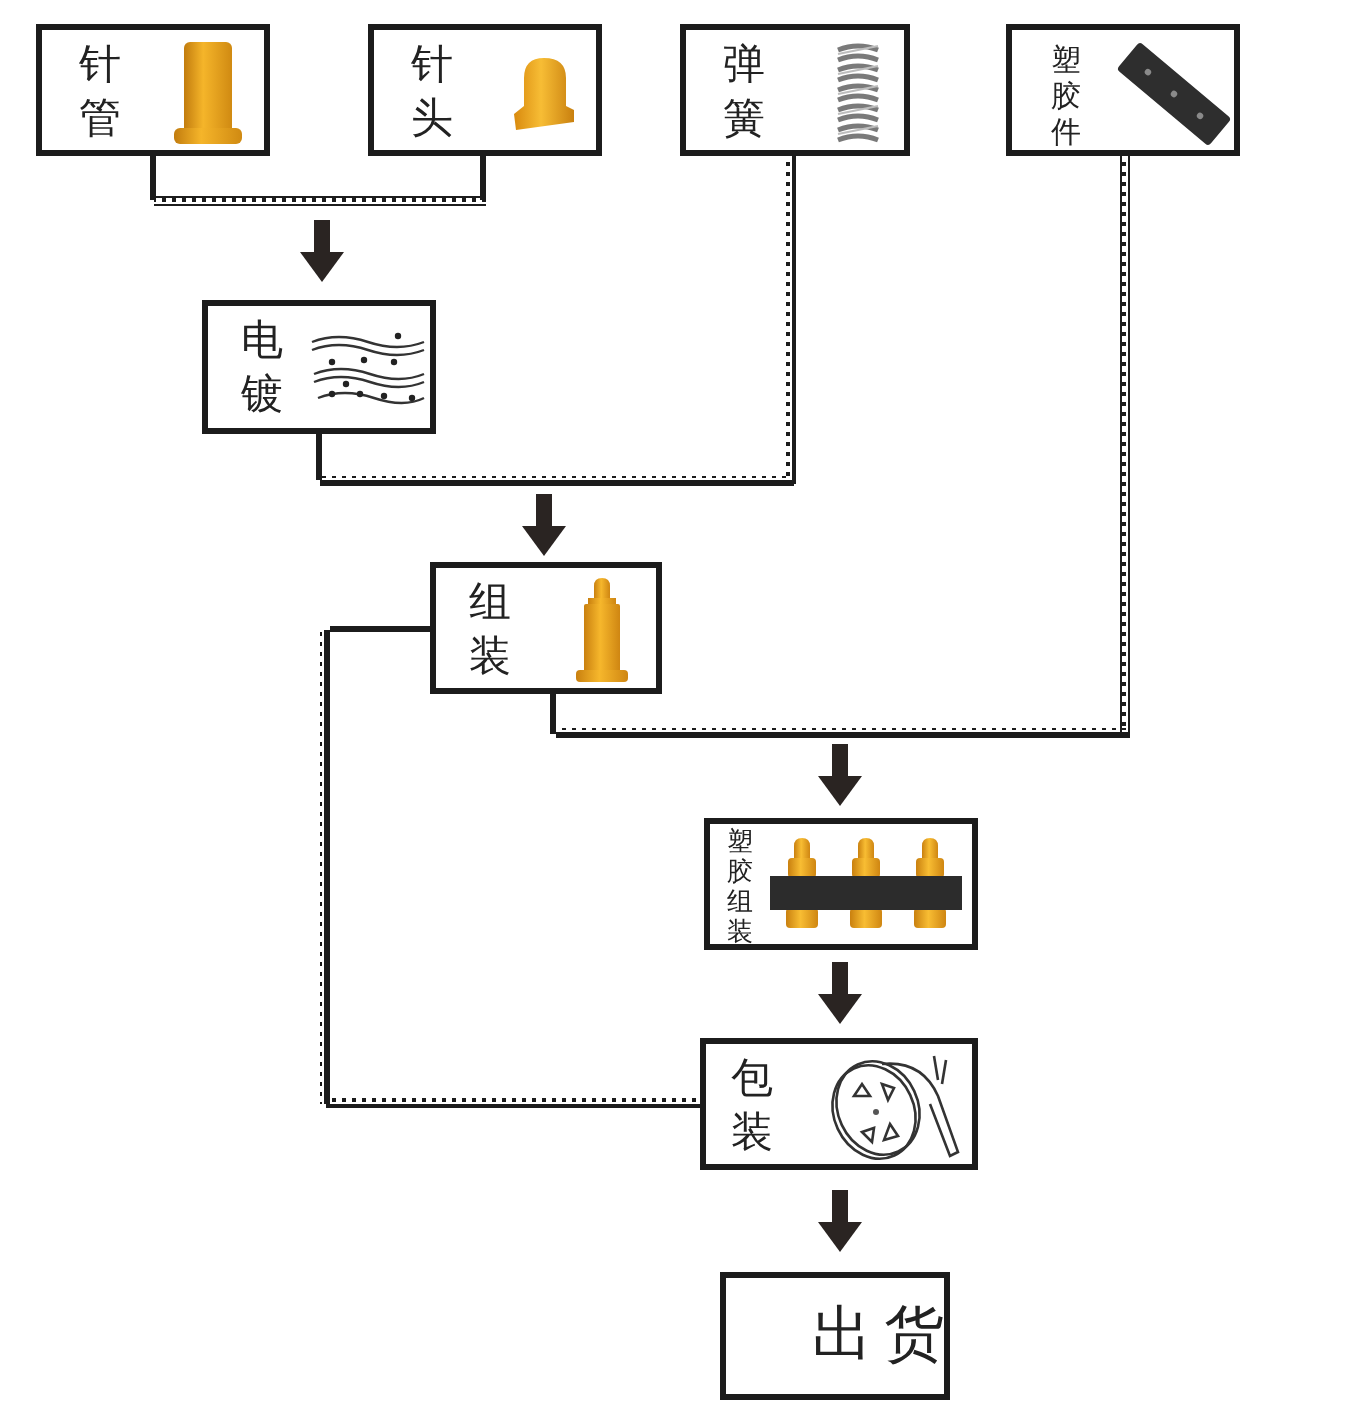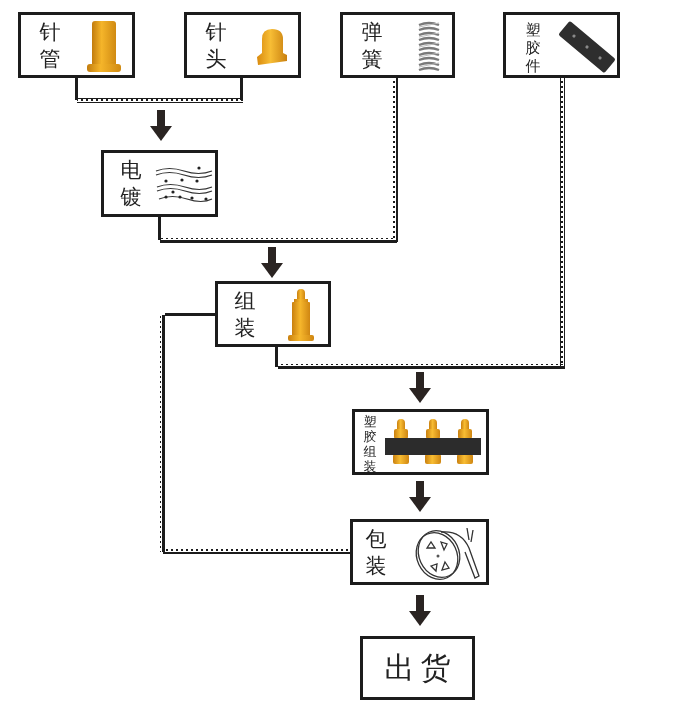--- a/index.html
+++ b/index.html
@@ -2,21 +2,21 @@
 <html><head>
 <meta charset="utf-8">
 <style>
   html, body { margin:0; padding:0; background:#ffffff; }
   body { width:685px; height:710px; position:relative; overflow:hidden;
          font-family:"DejaVu Sans","Liberation Sans",sans-serif; }
   #wires { position:absolute; left:0; top:0; width:685px; height:710px; }
   .node { position:absolute; box-sizing:border-box; border:3px solid #1c1c1c; background:#fff; }
   .label { position:absolute; color:#222; font-size:21px; line-height:27px; text-align:center; }
   .label.small { font-size:15px; line-height:18px; }
-  .label.big { font-size:30px; line-height:36px; letter-spacing:6px; }
+  .label.big { font-size:30px; line-height:36px; letter-spacing:6px;text-align:right; }
   .icon { position:absolute; }
   .arrow { position:absolute; width:22px; height:32px; }
 </style>
 </head>
 <body>
 
 <svg id="wires" viewBox="0 0 685 710">
   <defs>
     <pattern id="tickH" width="5" height="6" patternUnits="userSpaceOnUse">
       <rect x="0" y="0" width="5" height="3" fill="#1c1c1c"></rect>

